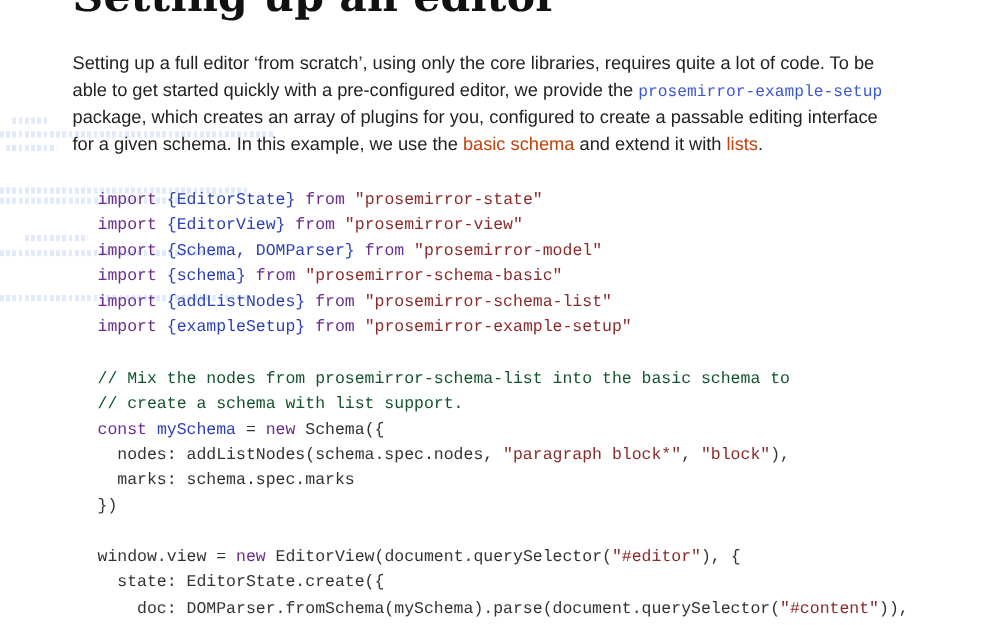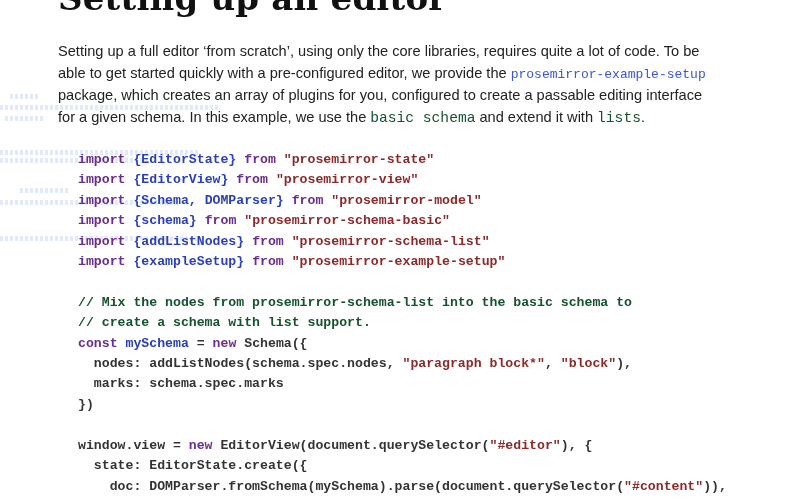--- a/index.html
+++ b/index.html
@@ -18,34 +18,34 @@
     h1.title {
       margin: 0; position: absolute; top: -22px; left: 0;
       font-family: "DejaVu Serif", serif; font-weight: bold; font-size: 34px;
       color: #111; white-space: nowrap; letter-spacing: 0.2px;
     }
     p.intro {
       position: absolute; top: 41px; left: 0; width: 660px; margin: 0;
       font-family: "Liberation Sans", sans-serif; font-size: 14.6px; line-height: 21.5px;
       color: #222;
     }
-    p.intro a { color: #14532d; text-decoration: none; font-family: Liberation Mono, monospace; }
+    p.intro a { color: #c2410c; text-decoration: none; }
     p.intro code {
       font-family: "Liberation Mono", monospace; font-size: 13px; color: #3a56d4;
     }
     pre.code {
       position: absolute; top: 150px; left: 20px; margin: 0;
       font-family: "Liberation Mono", monospace; font-size: 13.2px; line-height: 20.4px;
       color: #333;
     }
     .kw { color: #6a2c8e; }
     .def { color: #2a3fb8; }
     .str { color: #8b2a2a; }
     .cm { color: #14532d; }
-    .line { display: block; white-space: pre; font-weight: bold; }
+    .line { display: block; white-space: pre; }
   </style>
 </head>
 <body>
 
 <div class="ghost">
   <div style="left:10px;top:6px;width:30px;"></div>
   <div style="left:0;top:17px;width:220px;"></div>
   <div style="left:5px;top:28px;width:40px;"></div>
   <div style="left:0;top:62px;width:200px;"></div>
   <div style="left:0;top:70px;width:150px;"></div>

